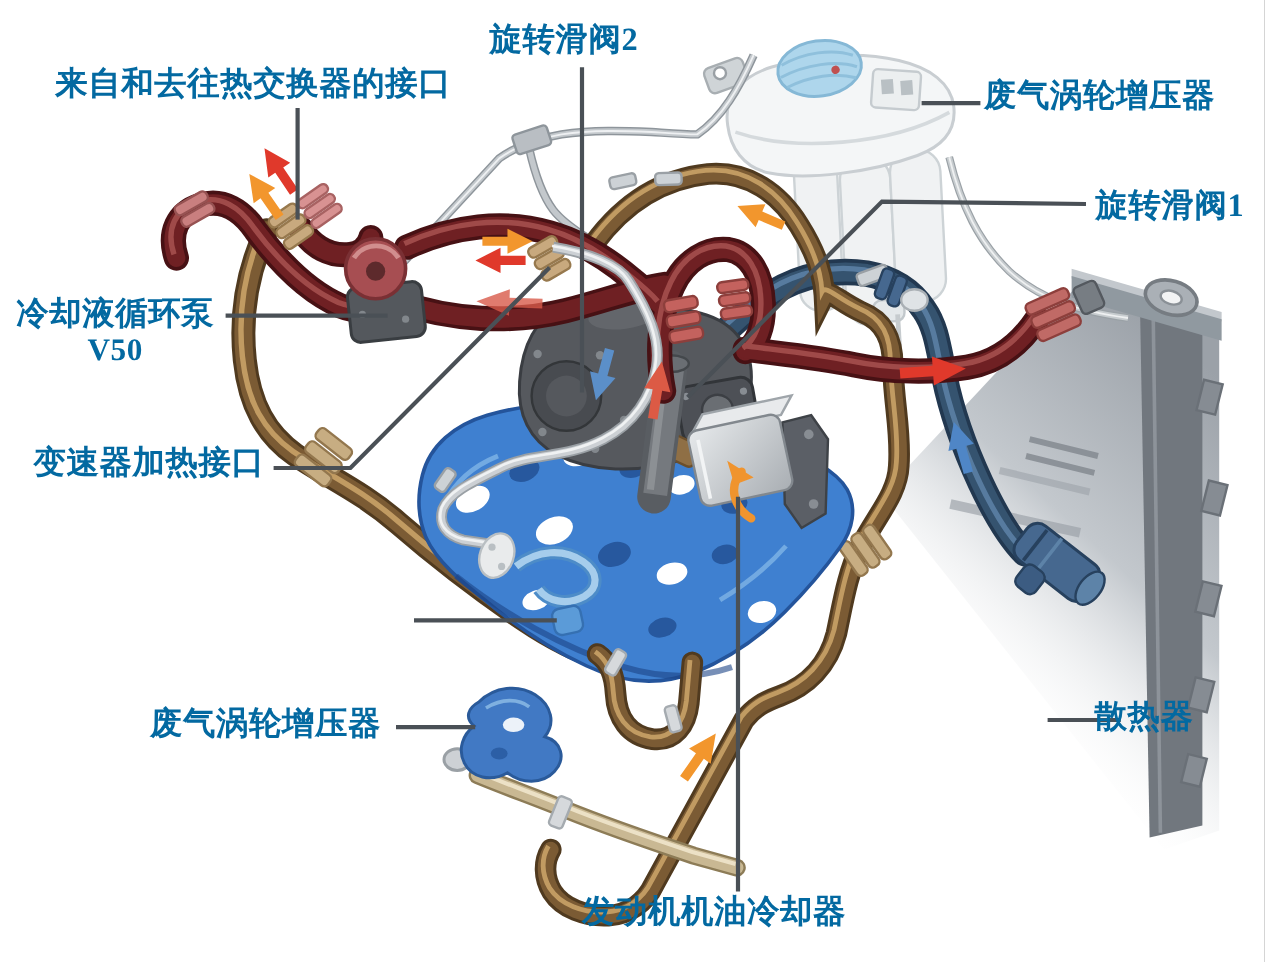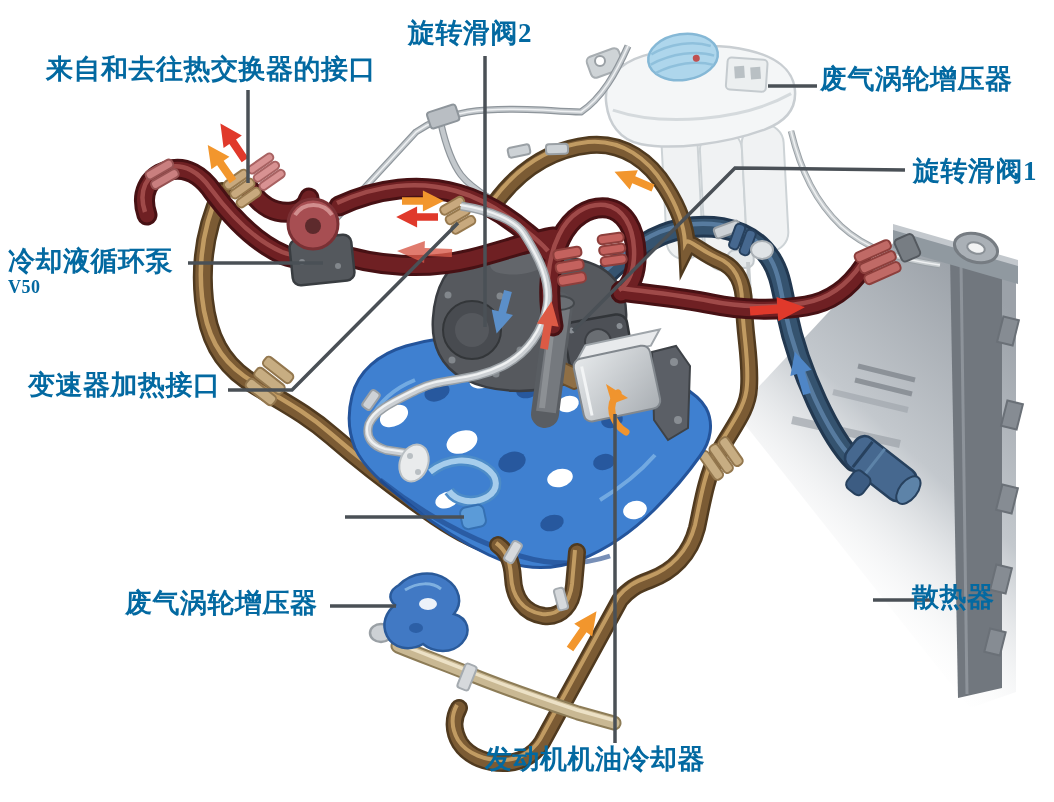--- a/index.html
+++ b/index.html
@@ -5,22 +5,22 @@
   html,body{margin:0;padding:0;background:#888;}
   .stage{
     position:relative;width:1054px;height:802px;background:#ffffff;
     overflow:hidden;font-family:"Liberation Sans","DejaVu Sans",sans-serif;
   }
   .stage svg{position:absolute;left:0;top:0;}
   .lbl{
     position:absolute;font-size:27px;font-weight:600;color:#0369a1;
     white-space:nowrap;letter-spacing:.5px;line-height:1.15;font-family:Liberation Serif, serif;
   }
-  .lbl .l2{font-size:18px;font-weight:600;}
-  .lbl-pump{width:176px;text-align:left;}
+  .lbl .l2{font-size:26px;font-weight:600;}
+  .lbl-pump{width:176px;text-align:center;}
 </style>
 </head>
 <body>
 
 <div class="stage">
 
 <svg width="1054" height="802" viewBox="0 0 1054 802">
   <defs>
     <linearGradient id="radGrad" x1="1000" y1="300" x2="740" y2="580" gradientUnits="userSpaceOnUse">
       <stop offset="0" stop-color="#9ba1a8"></stop>

